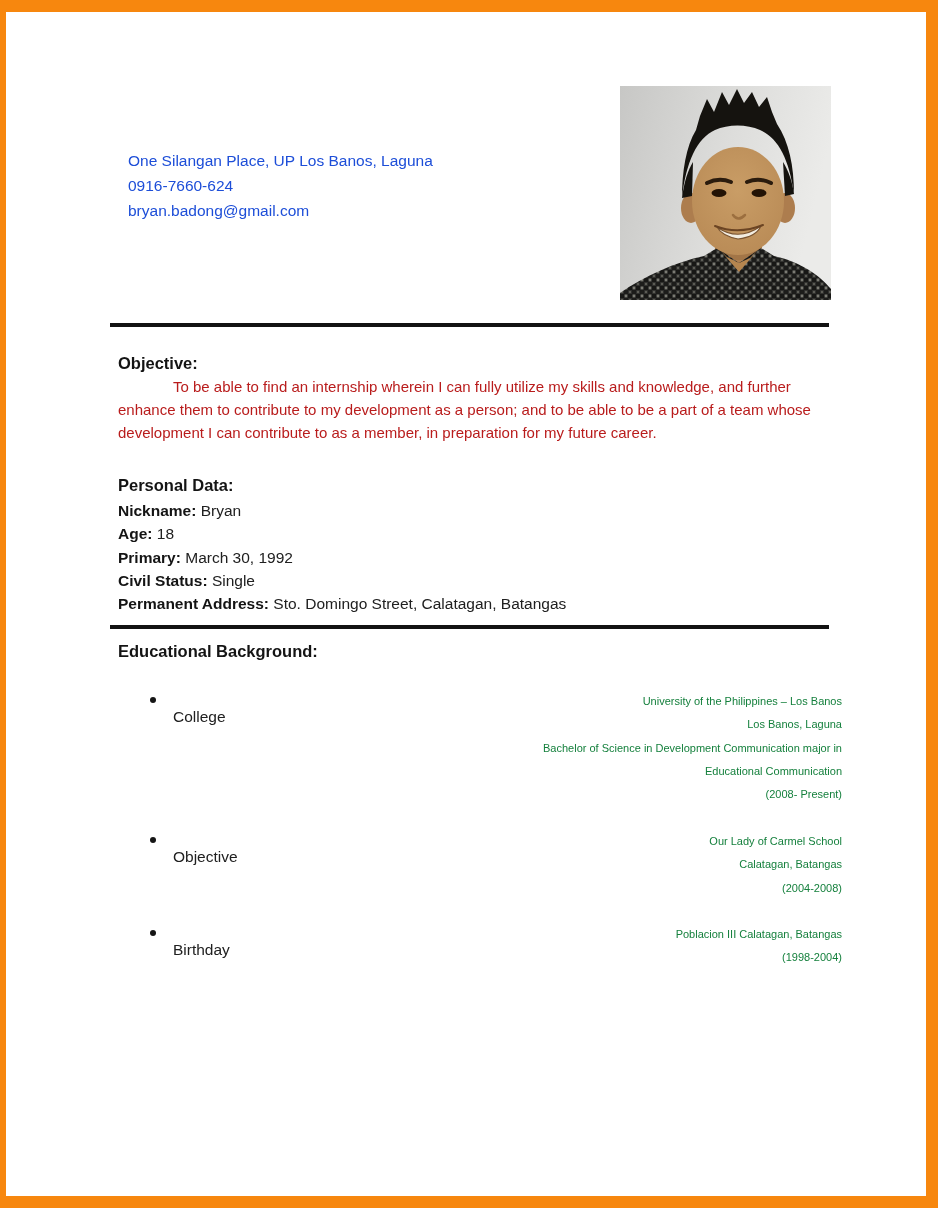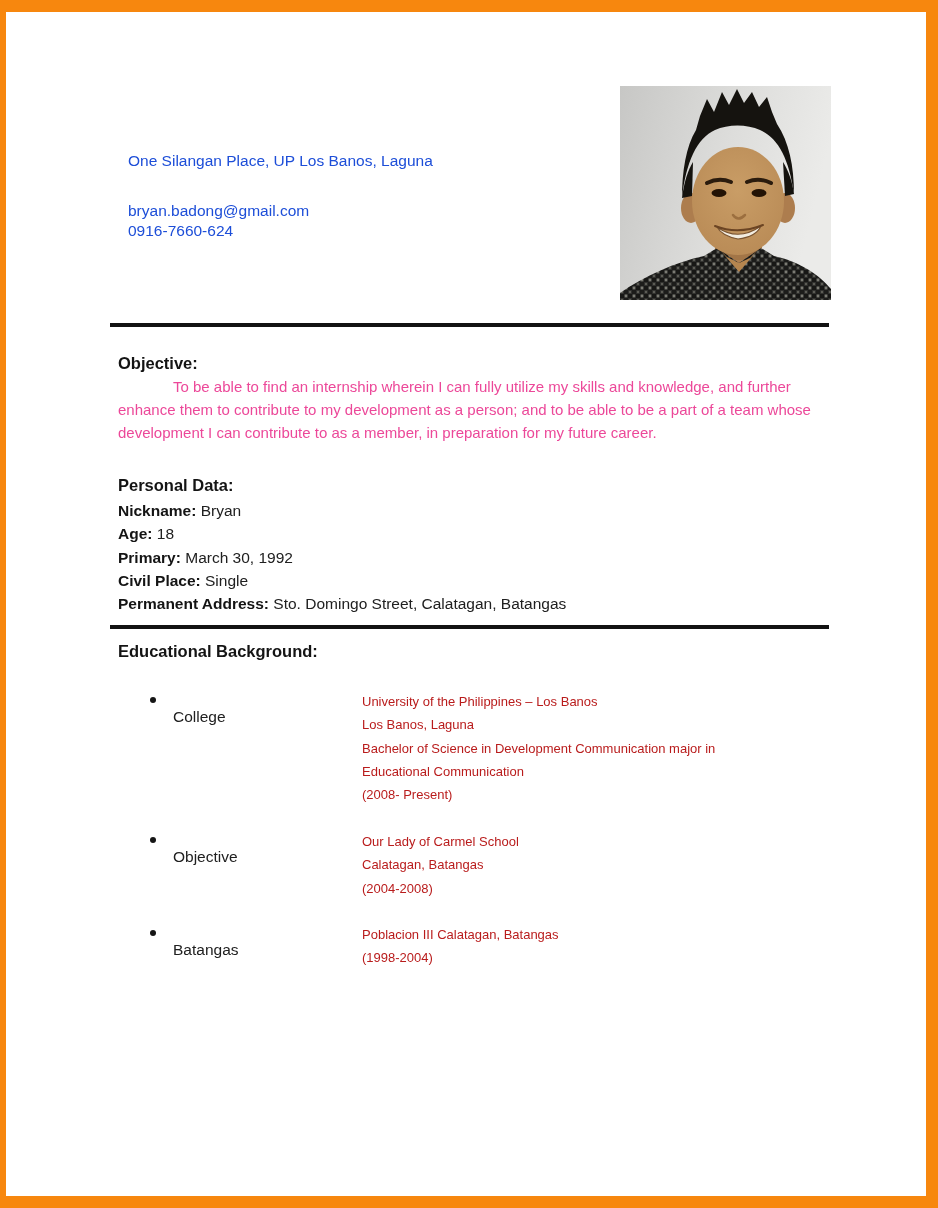--- a/index.html
+++ b/index.html
@@ -19,53 +19,53 @@
   .abs { position: absolute; }
 
   .name {
     left: 112px; top: 104px;
     font-size: 21px; font-weight: bold;
     line-height: 26px; letter-spacing: 0.2px;
     color: #161616;
   }
   .contact { left: 122px; font-size: 15.5px; line-height: 22px; color: #1d4ed8; }
   .addr  { top: 138px; }
-  .phone { top: 163px; margin-top: 45px; }
+  .phone { top: 163px; }
   .email { top: 188px; }
 
   .photo { left: 614px; top: 74px; width: 211px; height: 214px; display: block; }
 
   .hr { left: 104px; width: 719px; height: 3.6px; background: #121212; }
   .hr1 { top: 311px; }
   .hr2 { top: 613px; }
 
   .sec-heading { font-size: 16.5px; font-weight: bold; color: #141414; line-height: 22px; }
   .obj-h { left: 112px; top: 340px; }
   .pd-h  { left: 112px; top: 462px; }
   .eb-h  { left: 112px; top: 628px; }
 
   .obj-text {
     left: 112px; top: 363px; width: 724px;
-    font-size: 15px; line-height: 23px; color: #ec4899;
+    font-size: 15px; line-height: 23px; color: #b91c1c;
     text-indent: 55px; margin: 0; text-align: left;
   }
 
   .pd-rows { left: 112px; top: 487px; font-size: 15.5px; line-height: 23.3px; color: #202020; }
   .pd-row .b { font-weight: bold; color: #141414; }
 
   .edu-entry { left: 0; top: 0; width: 920px; height: 24px; }
   .edu-dot {
     position: absolute; left: 144px; top: 7px;
     width: 6px; height: 6px; border-radius: 50%; background: #151515;
   }
   .edu-level { position: absolute; left: 167px; top: 16px; font-size: 15.5px; line-height: 22px; color: #202020; }
   .edu-lines {
     position: absolute; left: 356px; top: 0; width: 480px;
-    text-align: left; font-size: 13px; line-height: 23.3px;
-    color: #b91c1c;
+    text-align: right; font-size: 11px; line-height: 23.3px;
+    color: #15803d;
   }
   .edu-lines div { white-space: pre; }
 
   .e-college   { top: 678px; }
   .e-secondary { top: 818px; }
   .e-primary   { top: 911px; }
 </style>
 </head>
 <body>
 
@@ -129,21 +129,21 @@
   <div class="abs hr hr2"></div>
 
   <div class="abs sec-heading obj-h">Objective:</div>
   <p class="abs obj-text">To be able to find an internship wherein I can fully utilize my skills and knowledge, and further enhance them to contribute to my development as a person; and to be able to be a part of a team whose development I can contribute to as a member, in preparation for my future career.</p>
 
   <div class="abs sec-heading pd-h">Personal Data:</div>
   <div class="abs pd-rows">
     <div class="pd-row"><span class="b">Nickname:</span> <span>Bryan</span></div>
     <div class="pd-row"><span class="b">Age:</span> <span>18</span></div>
     <div class="pd-row"><span class="b">Primary:</span> <span>March 30, 1992</span></div>
-    <div class="pd-row"><span class="b">Civil Place:</span> <span>Single</span></div>
+    <div class="pd-row"><span class="b">Civil Status:</span> <span>Single</span></div>
     <div class="pd-row"><span class="b">Permanent Address:</span> <span>Sto. Domingo Street, Calatagan, Batangas</span></div>
   </div>
 
   <div class="abs sec-heading eb-h">Educational Background:</div>
 
   <div class="abs edu-entry e-college">
     <span class="edu-dot"></span>
     <span class="edu-level">College</span>
     <div class="edu-lines">
       <div>University of the Philippines – Los Banos</div>
@@ -159,20 +159,20 @@
     <span class="edu-level">Objective</span>
     <div class="edu-lines">
       <div>Our Lady of Carmel School</div>
       <div>Calatagan, Batangas</div>
       <div>(2004-2008)</div>
     </div>
   </div>
 
   <div class="abs edu-entry e-primary">
     <span class="edu-dot"></span>
-    <span class="edu-level">Batangas</span>
+    <span class="edu-level">Birthday</span>
     <div class="edu-lines">
       <div>Poblacion III Calatagan, Batangas</div>
       <div>(1998-2004)</div>
     </div>
   </div>
 
 </div>
 
 </body></html>

